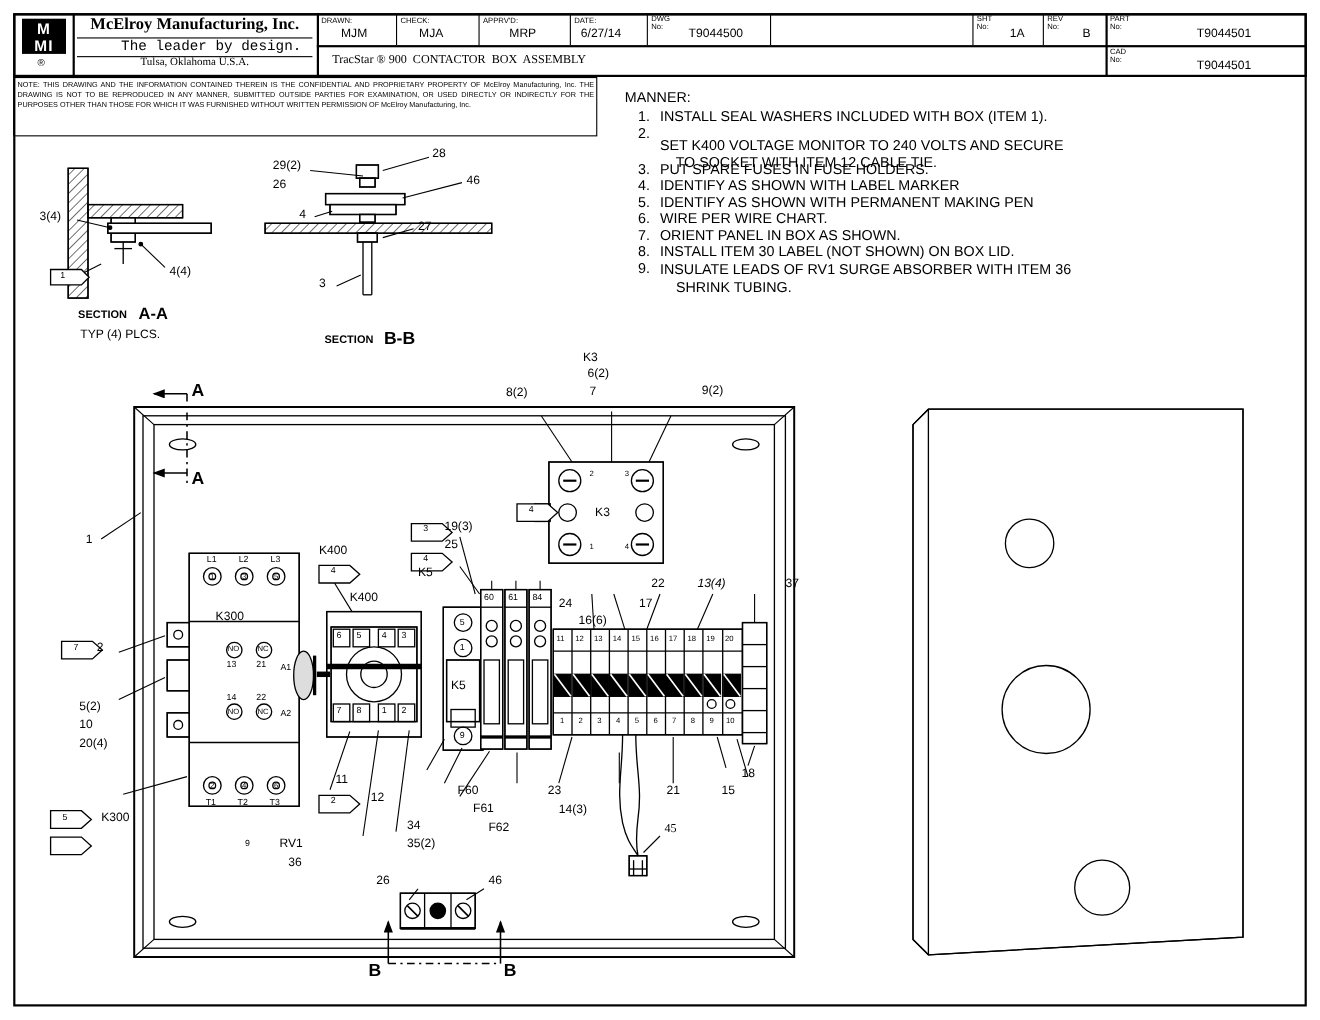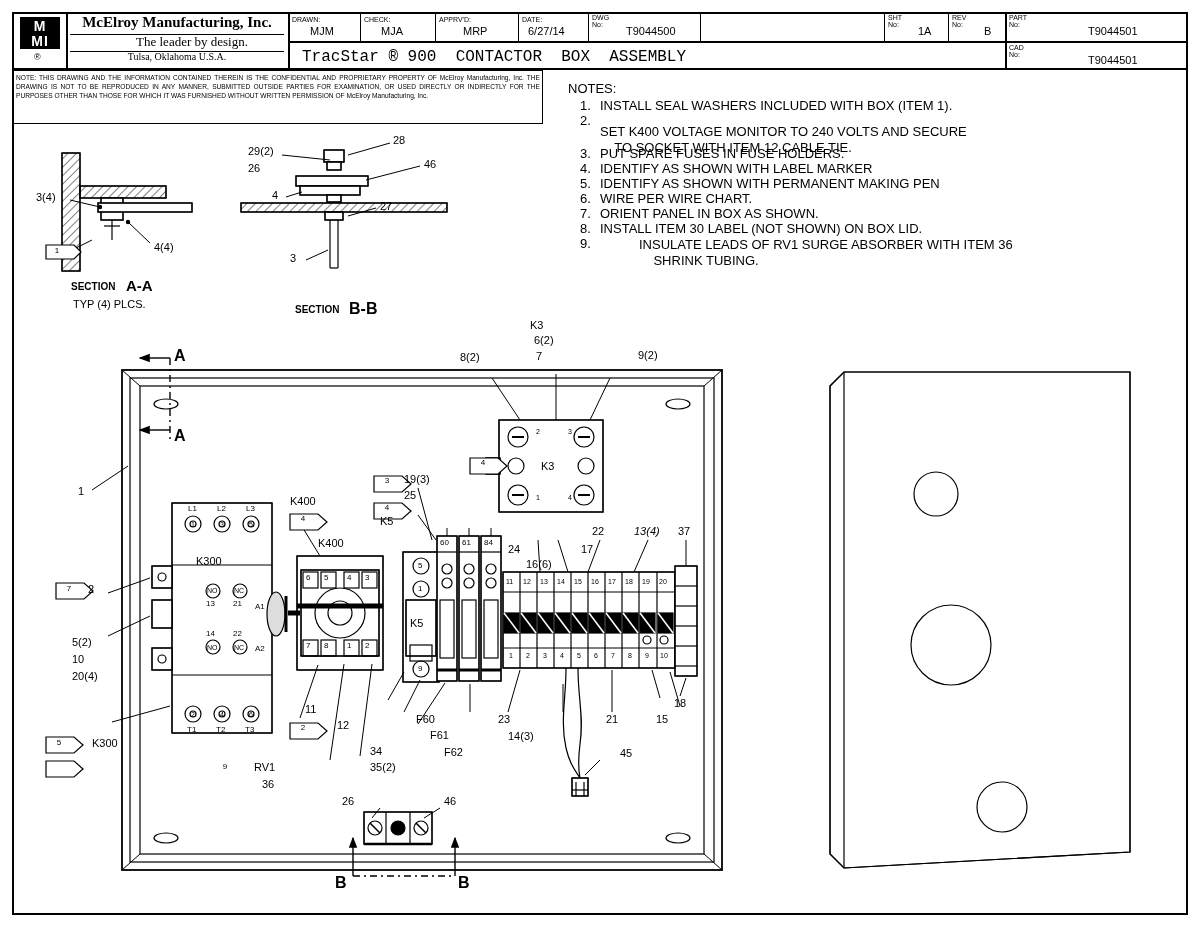--- a/index.html
+++ b/index.html
@@ -27,21 +27,21 @@
   <div class="bd" style="left:12px;top:12px;width:1176px;height:58px;border-width:2px;"></div>
 
   <div class="ln" style="left:66px;top:12px;width:1.5px;height:58px;"></div>
   <div style="position:absolute;left:20px;top:17px;width:40px;height:32px;background:#000;"></div>
   <div class="t c bold" style="left:20px;top:19px;width:40px;color:#fff;font-size:14px;letter-spacing:1px;">M<br>MI</div>
   <div class="t" style="left:34px;top:53px;font-size:9px;">®</div>
 
   <div class="ln" style="left:288px;top:12px;width:1.5px;height:58px;"></div>
   <div class="t c" style="left:66px;top:15px;width:222px;font-family:'Liberation Serif',serif;font-size:15px;font-weight:bold;">McElroy Manufacturing, Inc.</div>
   <div class="ln" style="left:70px;top:34px;width:214px;height:1px;"></div>
-  <div class="t c" style="left:66px;top:35px;width:252px;font-family:Liberation Serif, serif;font-size:13px;">The leader by design.</div>
+  <div class="t c" style="left:66px;top:35px;width:252px;font-family:Liberation Mono, monospace;font-size:13px;">The leader by design.</div>
   <div class="ln" style="left:70px;top:51px;width:214px;height:1px;"></div>
   <div class="t c" style="left:66px;top:52px;width:222px;font-family:'Liberation Serif',serif;font-size:10px;">Tulsa, Oklahoma U.S.A.</div>
 
   <div class="ln" style="left:288px;top:41px;width:900px;height:1.5px;"></div>
 
   <div class="ln" style="left:360px;top:12px;width:1px;height:29px;"></div>
   <div class="ln" style="left:435px;top:12px;width:1px;height:29px;"></div>
   <div class="ln" style="left:518px;top:12px;width:1px;height:29px;"></div>
   <div class="ln" style="left:588px;top:12px;width:1px;height:29px;"></div>
   <div class="ln" style="left:700px;top:12px;width:1px;height:29px;"></div>
@@ -74,26 +74,26 @@
   <div class="t md" style="left:984px;top:26px;">B</div>
 
   <div class="t tiny" style="left:1009px;top:14px;">PART
 No:</div>
   <div class="t md" style="left:1088px;top:26px;">T9044501</div>
 
   <div class="t tiny" style="left:1009px;top:44px;">CAD
 No:</div>
   <div class="t md" style="left:1088px;top:55px;">T9044501</div>
 
-  <div class="t" style="left:302px;top:49px;font-family:Liberation Mono, monospace;font-size:16px;">TracStar ® 900  CONTACTOR  BOX  ASSEMBLY</div>
+  <div class="t" style="left:302px;top:49px;font-family:Liberation Serif, serif;font-size:11px;">TracStar ® 900  CONTACTOR  BOX  ASSEMBLY</div>
 
   <div class="bd" style="left:12px;top:70px;width:531px;height:54px;border-width:1.5px;"></div>
   <div class="t" style="left:16px;top:74px;width:524px;font-size:6.6px;line-height:1.35;white-space:normal;text-align:justify;">NOTE: THIS DRAWING AND THE INFORMATION CONTAINED THEREIN IS THE CONFIDENTIAL AND PROPRIETARY PROPERTY OF McElroy Manufacturing, Inc. THE DRAWING IS NOT TO BE REPRODUCED IN ANY MANNER, SUBMITTED OUTSIDE PARTIES FOR EXAMINATION, OR USED DIRECTLY OR INDIRECTLY FOR THE PURPOSES OTHER THAN THOSE FOR WHICH IT WAS FURNISHED WITHOUT WRITTEN PERMISSION OF McElroy Manufacturing, Inc.</div>
 
-  <div class="t lg" style="left:568px;top:82px;">NOTES:</div>
+  <div class="t lg" style="left:568px;top:82px;">MANNER:</div>
   <div style="position:absolute;left:568px;top:99px;width:520px;">
     <div style="position:relative;">
         <span class="t lg" style="left:12px;top:0;">1.</span>
         <span class="t lg" style="left:32px;top:0;">INSTALL SEAL WASHERS INCLUDED WITH BOX (ITEM 1).</span>
       </div>
     <div style="position:relative;">
         <span class="t lg" style="left:12px;top:15px;">2.</span>
         <span class="t lg" style="left:32px;top:25px;line-height:1.25;">SET K400 VOLTAGE MONITOR TO 240 VOLTS AND SECURE
     TO SOCKET WITH ITEM 12 CABLE TIE.</span>
       </div>
@@ -116,21 +116,21 @@
     <div style="position:relative;">
         <span class="t lg" style="left:12px;top:108px;">7.</span>
         <span class="t lg" style="left:32px;top:108px;">ORIENT PANEL IN BOX AS SHOWN.</span>
       </div>
     <div style="position:relative;">
         <span class="t lg" style="left:12px;top:123px;">8.</span>
         <span class="t lg" style="left:32px;top:123px;">INSTALL ITEM 30 LABEL (NOT SHOWN) ON BOX LID.</span>
       </div>
     <div style="position:relative;">
         <span class="t lg" style="left:12px;top:138px;">9.</span>
-        <span class="t lg" style="left:32px;top:138px;line-height:1.25;margin-left:39px;">INSULATE LEADS OF RV1 SURGE ABSORBER WITH ITEM 36
+        <span class="t lg" style="left:32px;top:138px;line-height:1.25;">INSULATE LEADS OF RV1 SURGE ABSORBER WITH ITEM 36
     SHRINK TUBING.</span>
       </div>
   </div>
 
   <svg width="1200" height="927">
     <defs>
       <pattern id="hatchPat" patternUnits="userSpaceOnUse" width="6" height="6" patternTransform="rotate(45)">
         <line x1="0" y1="0" x2="0" y2="6" stroke="#000" stroke-width="1"></line>
       </pattern>
       <marker id="arr" markerWidth="8" markerHeight="8" refX="7" refY="3" orient="auto">
@@ -538,21 +538,21 @@
   <div class="t tiny" style="left:536px;top:428px;">2</div>
   <div class="t tiny" style="left:568px;top:428px;">3</div>
   <div class="t tiny" style="left:536px;top:494px;">1</div>
   <div class="t tiny" style="left:568px;top:494px;">4</div>
 
   <div class="t md" style="left:526px;top:526px;margin-top:33px;">16(6)</div>
   <div class="t md" style="left:508px;top:544px;">24</div>
   <div class="t md" style="left:592px;top:526px;">22</div>
   <div class="t md" style="left:581px;top:544px;">17</div>
   <div class="t md" style="left:634px;top:526px;font-style:italic;">13(4)</div>
-  <div class="t md" style="left:678px;top:526px;text-align:center;">37</div>
+  <div class="t md" style="left:714px;top:526px;text-align:center;">37</div>
 
   <div class="t sm" style="left:440px;top:539px;">60</div>
   <div class="t sm" style="left:462px;top:539px;">61</div>
   <div class="t sm" style="left:484px;top:539px;">84</div>
 
   <div class="t tiny" style="left:506px;top:578px;">11</div>
   <div class="t tiny" style="left:523px;top:578px;">12</div>
   <div class="t tiny" style="left:540px;top:578px;">13</div>
   <div class="t tiny" style="left:557px;top:578px;">14</div>
   <div class="t tiny" style="left:574px;top:578px;">15</div>
@@ -585,17 +585,17 @@
   <div class="t md" style="left:416px;top:714px;">F60</div>
   <div class="t md" style="left:430px;top:730px;">F61</div>
   <div class="t md" style="left:444px;top:747px;">F62</div>
   <div class="t md" style="left:498px;top:714px;">23</div>
   <div class="t md" style="left:508px;top:731px;">14(3)</div>
   <div class="t md" style="left:606px;top:714px;">21</div>
   <div class="t md" style="left:656px;top:714px;">15</div>
   <div class="t md" style="left:674px;top:698px;">18</div>
   <div class="t md" style="left:342px;top:796px;">26</div>
   <div class="t md" style="left:444px;top:796px;">46</div>
-  <div class="t md" style="left:620px;top:748px;">45</div>
+  <div class="t md" style="left:604px;top:748px;font-family:Liberation Serif, serif;">45</div>
 
   <div class="t sm c" style="left:48px;top:739px;width:22px;"></div>
 
 </div>
 
 </body></html>

